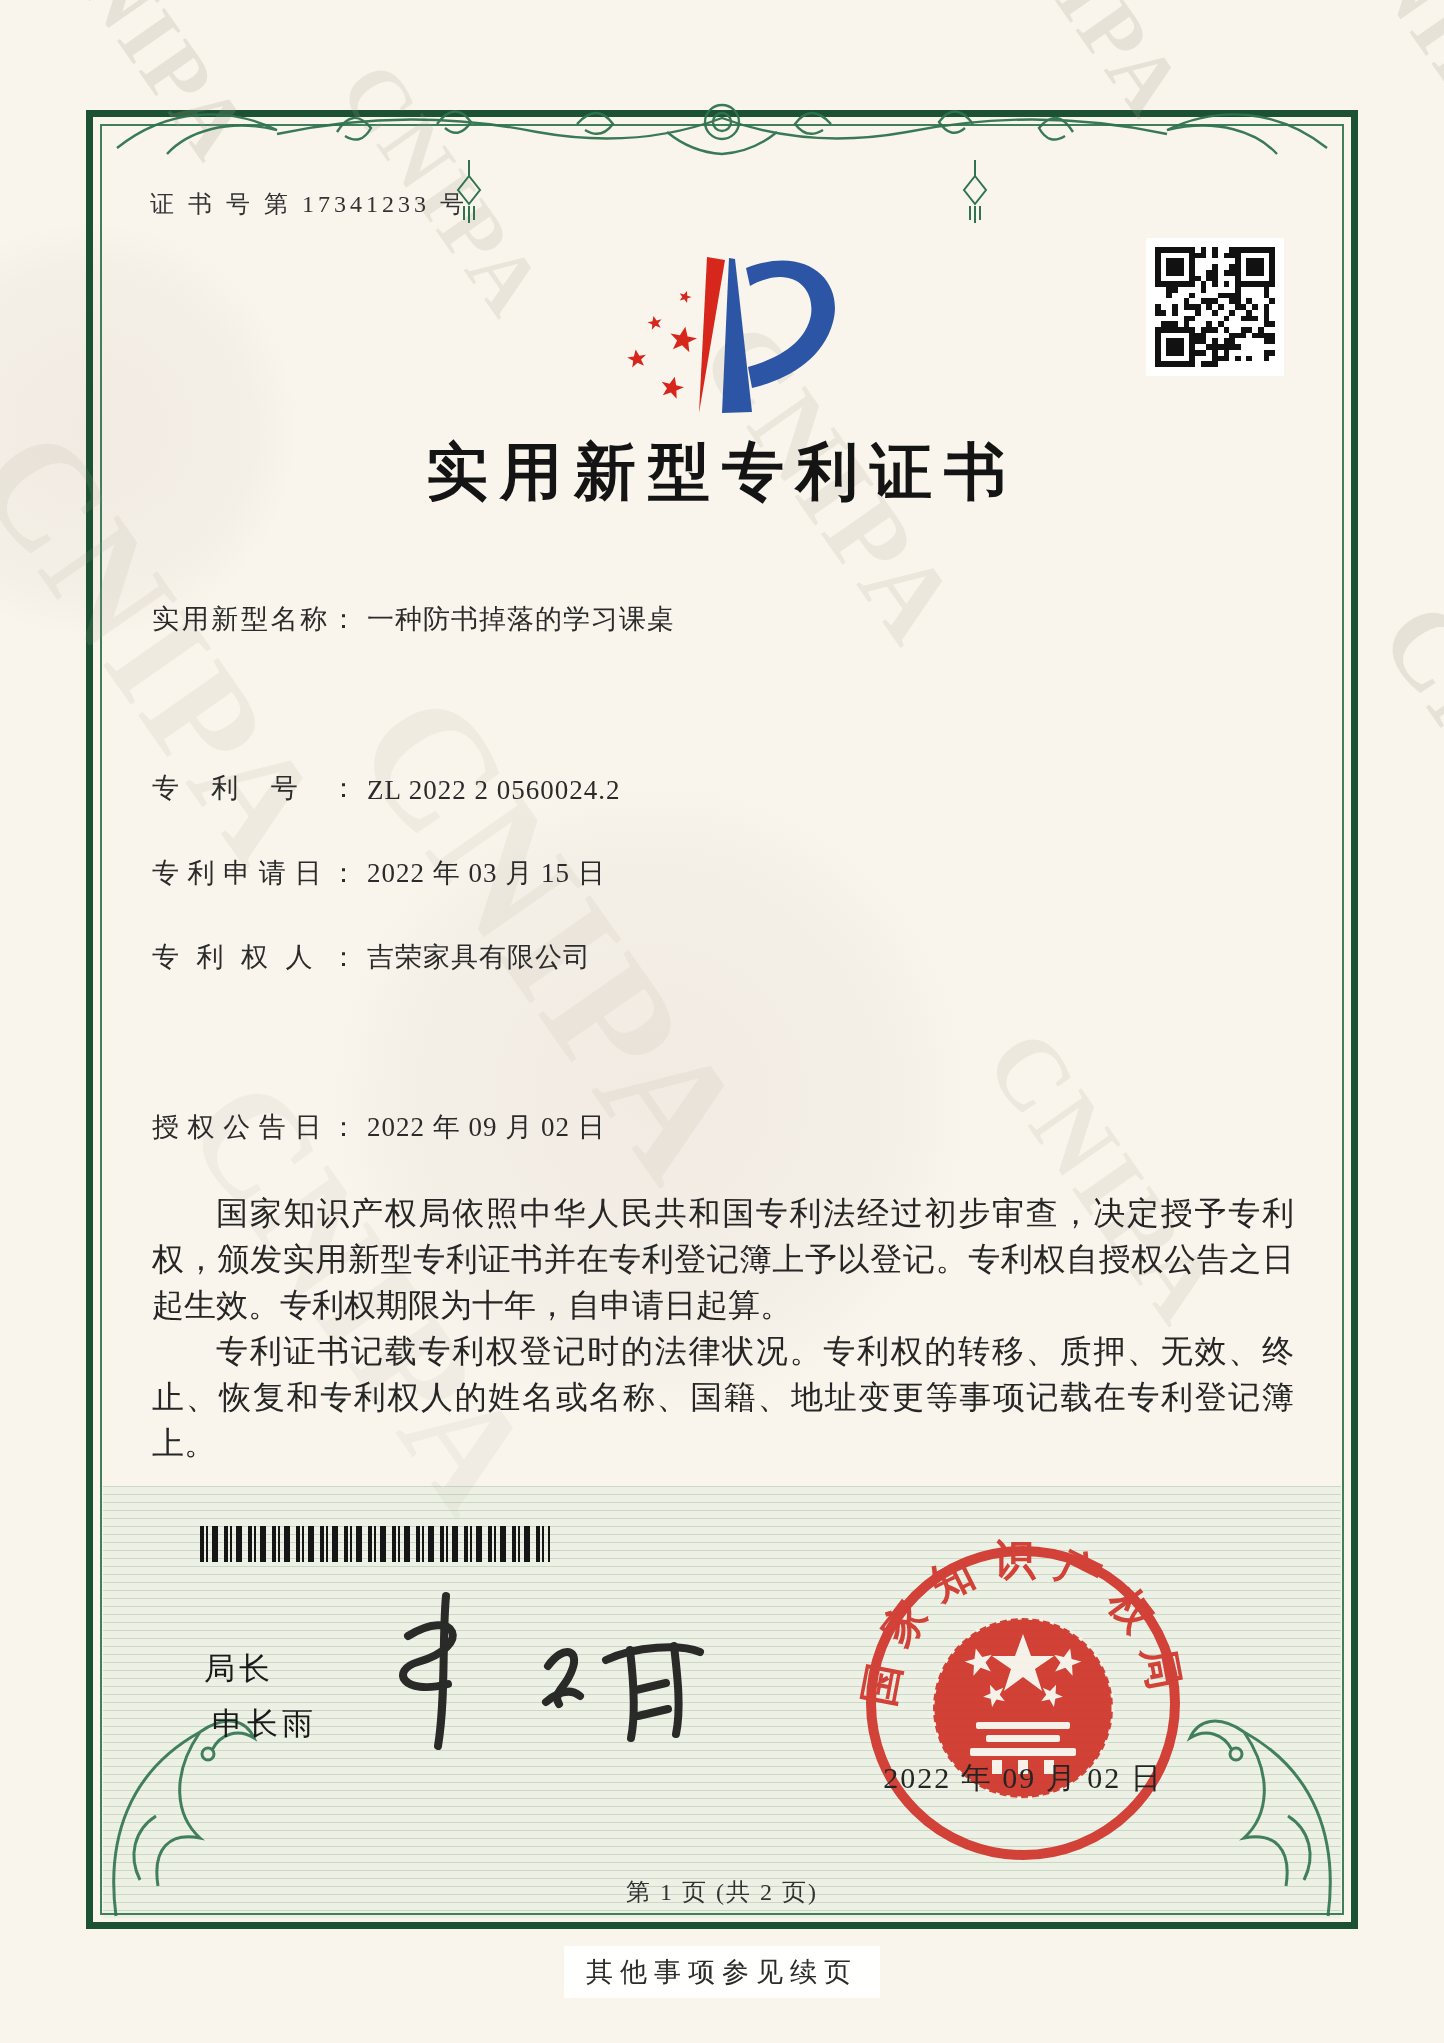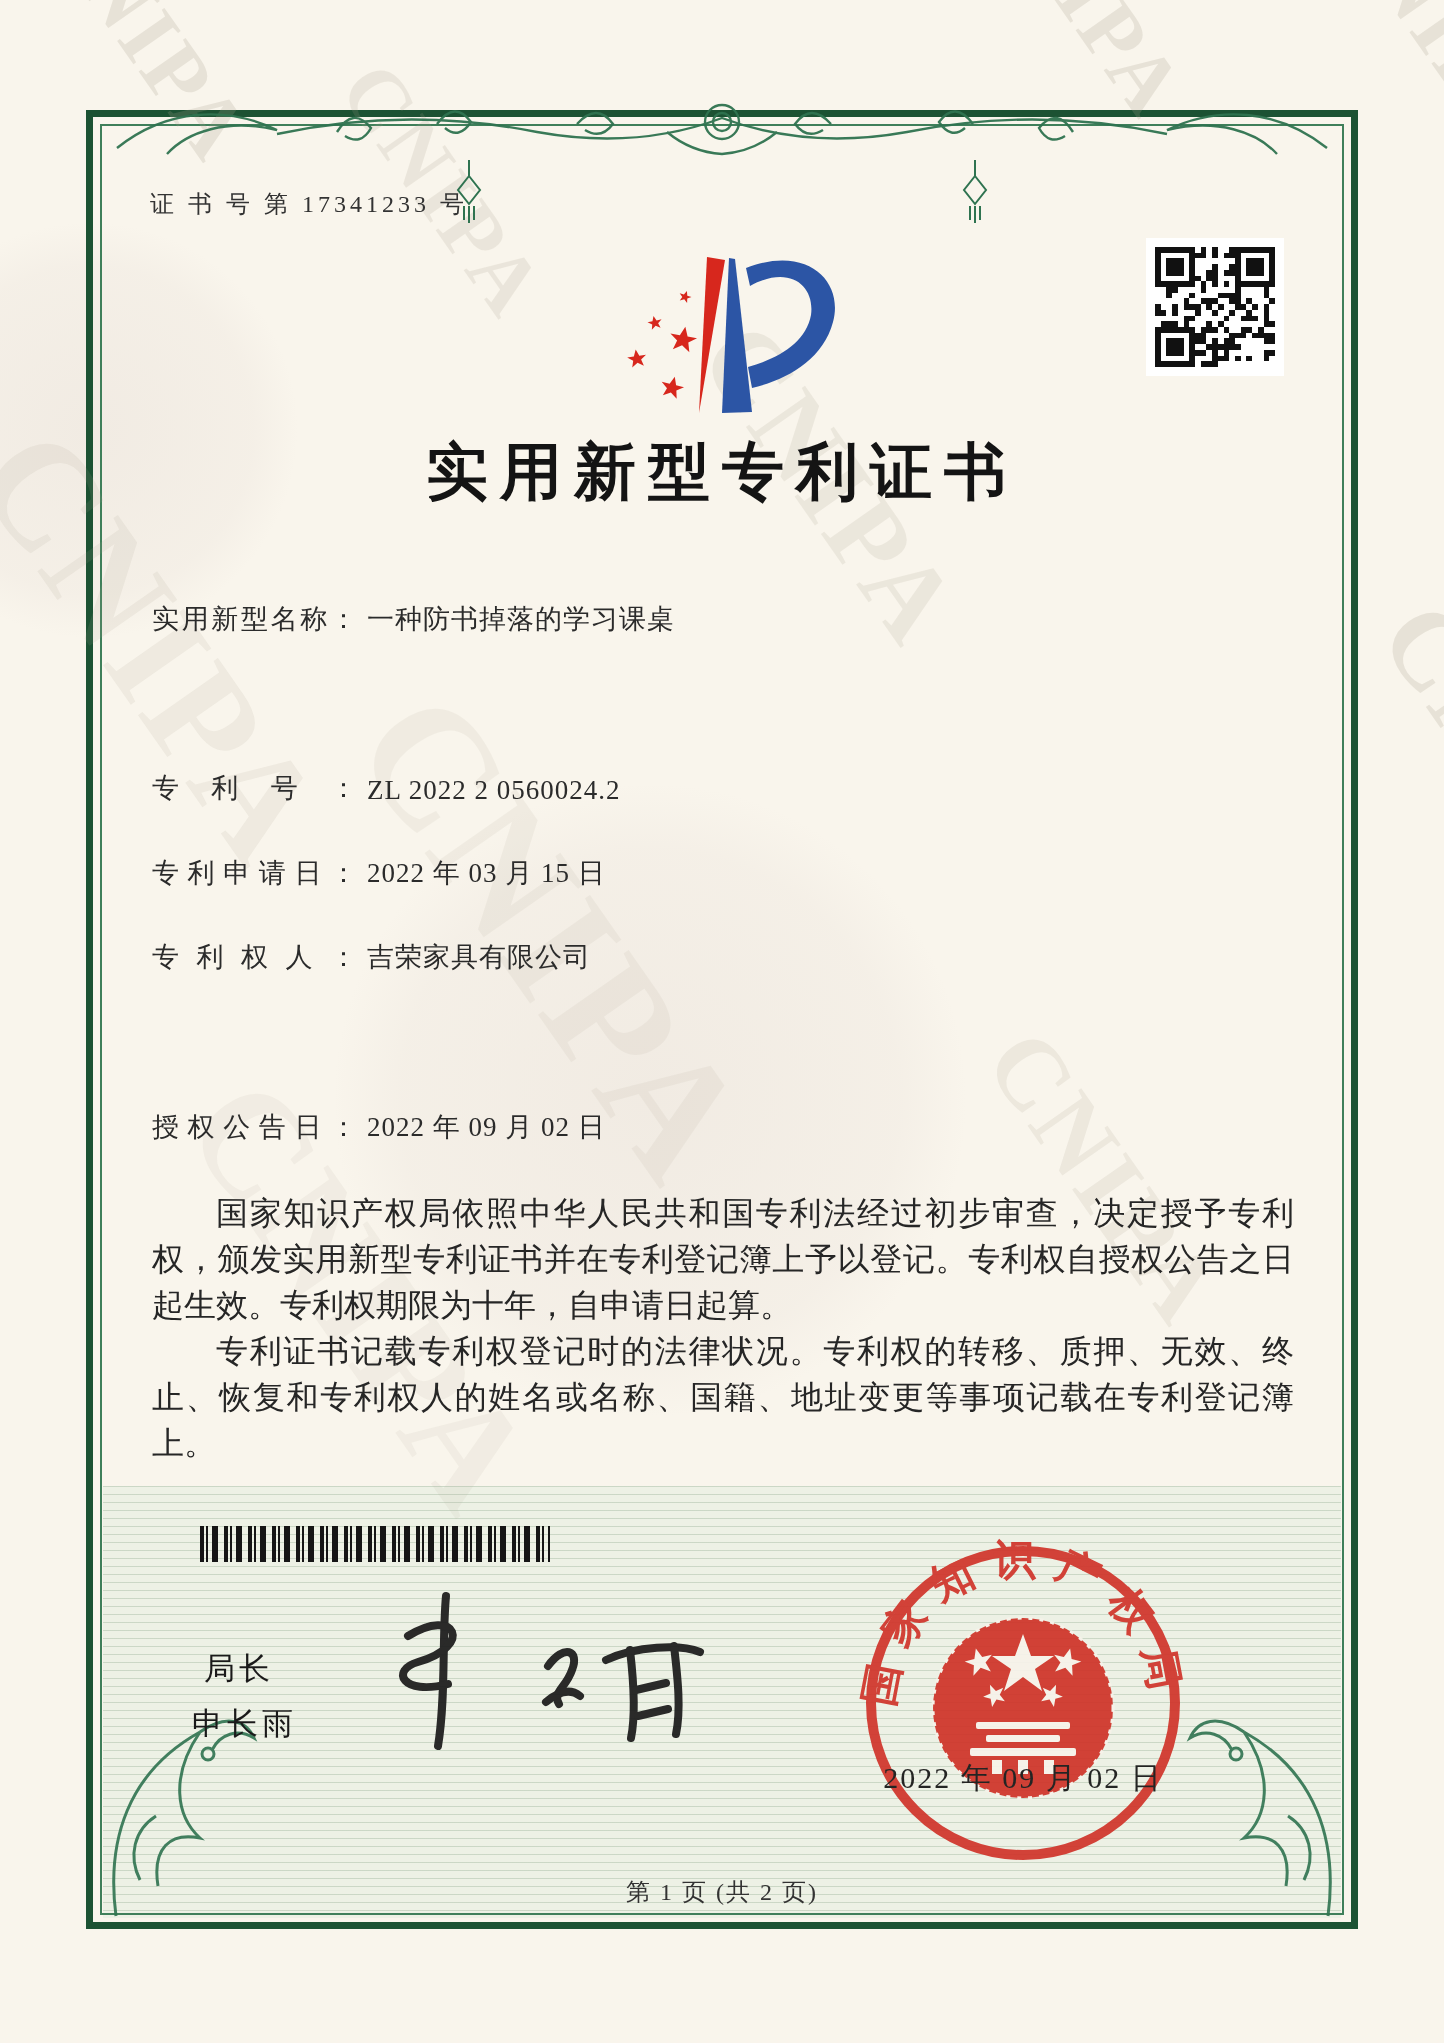--- a/index.html
+++ b/index.html
@@ -49,21 +49,21 @@
   
   .paras{position:absolute;left:152px;width:1142px;top:1190px;z-index:5;
     font-size:32px;line-height:46px;text-align:justify;color:#262626;}
   .paras p{margin:0;text-indent:2em;}
   
   .barcode{position:absolute;left:200px;top:1526px;width:350px;height:36px;z-index:5;font-size:0;white-space:nowrap;overflow:hidden;}
   .barcode i{display:inline-block;height:100%;background:#151515;}
   
   .signer-title{position:absolute;left:204px;top:1648px;z-index:5;font-size:31px;color:#1a1a1a;
     font-family:"Liberation Sans","DejaVu Sans",sans-serif;letter-spacing:4px;}
-  .signer-name{position:absolute;left:192px;top:1703px;z-index:5;font-size:31px;color:#1a1a1a;
+  .signer-name{position:absolute;left:212px;top:1703px;z-index:5;font-size:31px;color:#1a1a1a;
     font-family:"Liberation Sans","DejaVu Sans",sans-serif;letter-spacing:4px;}
   .signature{position:absolute;left:368px;top:1588px;width:350px;height:170px;z-index:5;}
   
   .seal{position:absolute;left:856px;top:1536px;width:334px;height:334px;z-index:6;overflow:visible;}
   
   .footer-page{position:absolute;left:0;right:0;top:1876px;z-index:5;text-align:center;font-size:24px;letter-spacing:2px;color:#333;}
   .footer-note{
     position:absolute;left:50%;transform:translateX(-50%);top:1946px;z-index:5;
     font-size:27px;letter-spacing:7px;color:#2b2b2b;background:rgba(255,255,255,0.92);
     padding:8px 22px;white-space:nowrap;
@@ -450,14 +450,15 @@
           <rect x="162" y="224" width="10" height="14"></rect>
           <rect x="188" y="224" width="10" height="14"></rect>
         </g>
         <circle cx="167" cy="172" r="90" fill="none" stroke="#f7f3ea" stroke-width="3" stroke-dasharray="4 7"></circle>
       </g>
       <text x="167" y="252" text-anchor="middle" font-size="30" letter-spacing="2" fill="#141414" font-family="Liberation Serif, DejaVu Serif, serif">2022 年 09 月 02 日</text>
     </g>
   </svg>
 
   <div class="footer-page">第 1 页 (共 2 页)</div>
+  <div class="footer-note">其他事项参见续页</div>
 
 </div>
 
 </body></html>

